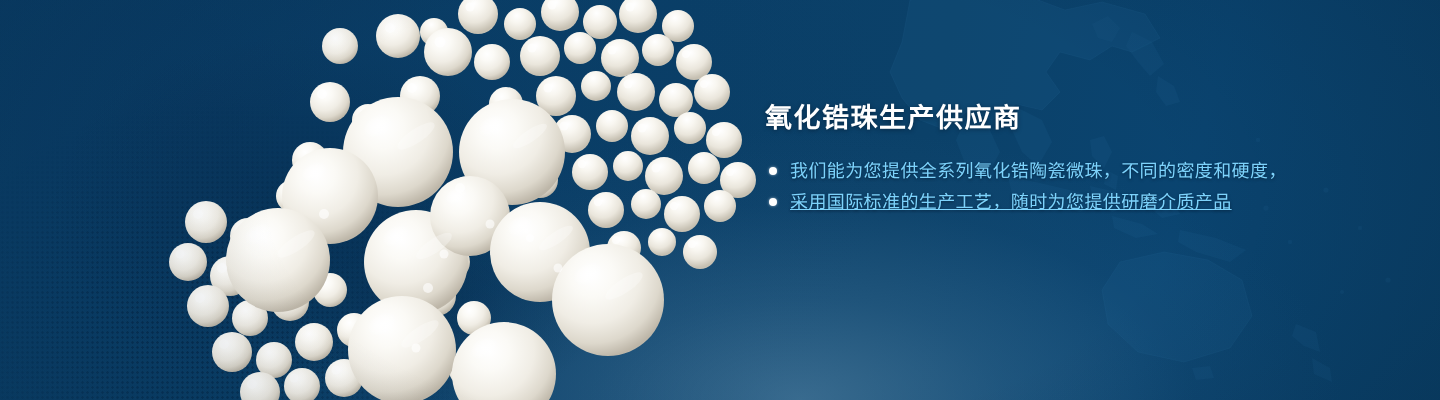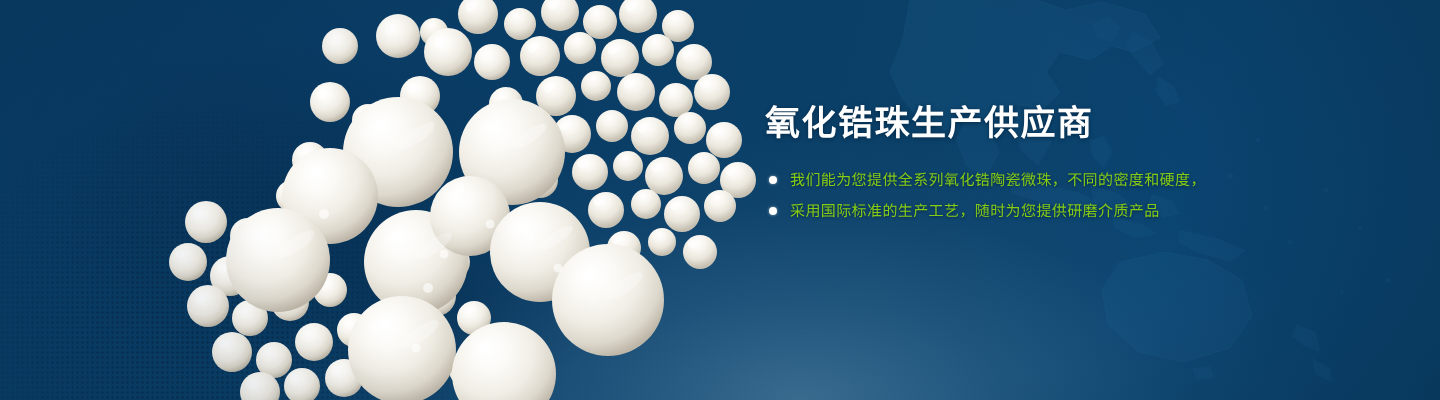--- a/index.html
+++ b/index.html
@@ -92,45 +92,45 @@
   
   .copy {
     position: absolute;
     left: 765px;
     top: 104px;
     width: 600px;
   }
 
   .headline {
     margin: 0 0 26px 0;
-    font-size: 35px;
+    font-size: 27px;
     line-height: 1.1;
     font-weight: 600;
     color: #ffffff;
     letter-spacing: 1.5px;
     text-shadow: 0 1px 4px rgba(0,20,40,0.55);
     white-space: nowrap;
   }
 
   .bullets {
     list-style: none;
     margin: 0;
     padding: 0;
   }
   .bullet {
     position: relative;
     padding-left: 25px;
     margin-bottom: 9px;
-    color: #84cc16;
-    font-size: 15px;
+    color: #7dd3fc;
+    font-size: 18px;
     line-height: 22px;
     letter-spacing: 0.4px;
     text-shadow: 0 1px 3px rgba(0,18,36,0.6);
   }
-  .bullet:last-child { margin-bottom: 7px; }
+  .bullet:last-child { margin-bottom: 7px; text-decoration: underline; }
   .bullet-dot {
     position: absolute;
     left: 4px;
     top: 7px;
     width: 8px;
     height: 8px;
     border-radius: 50%;
     background: #ffffff;
     box-shadow: 0 0 3px rgba(255,255,255,0.55);
   }

